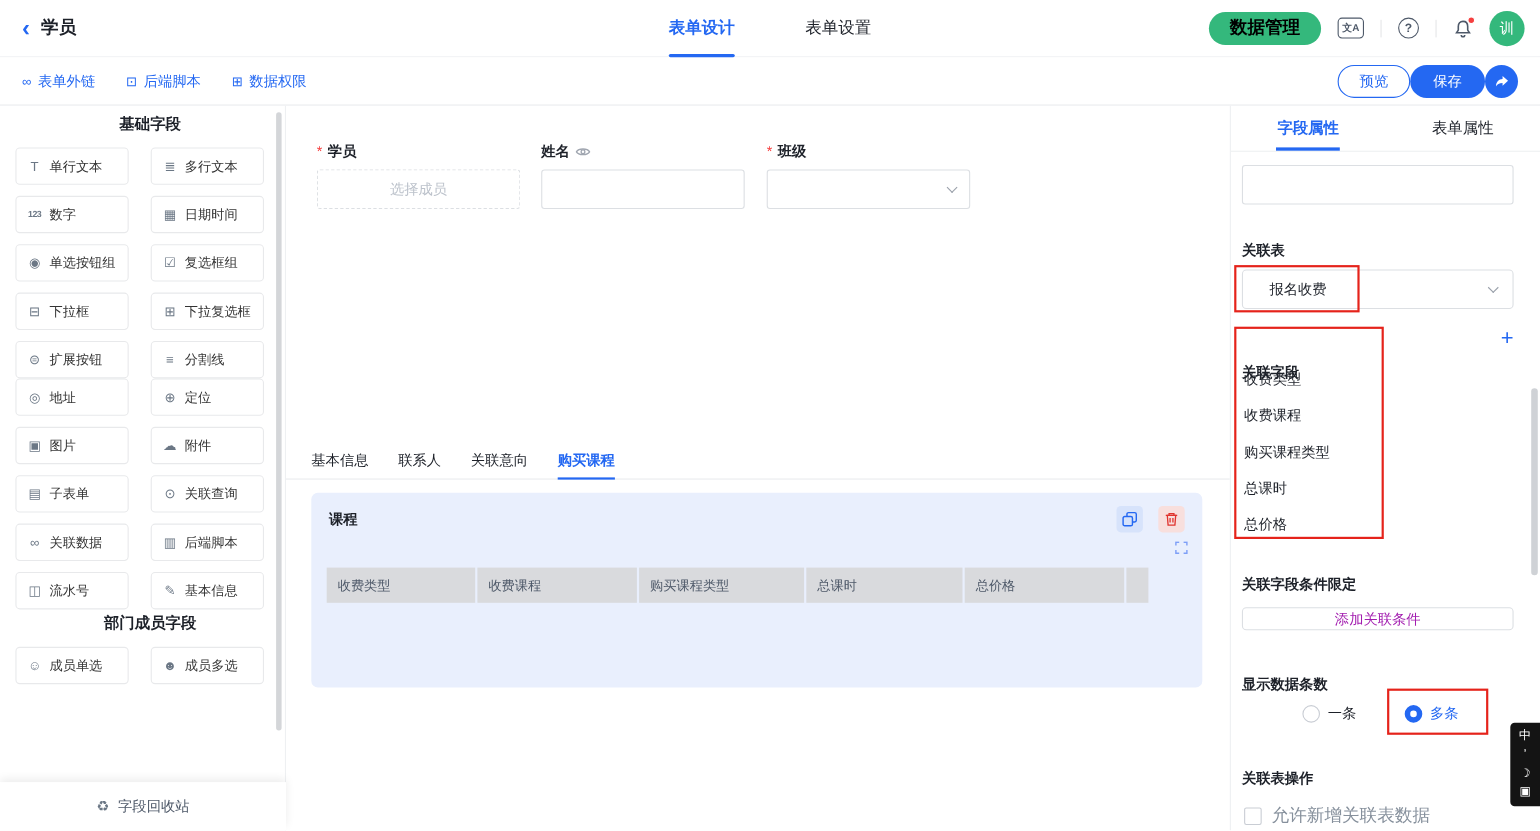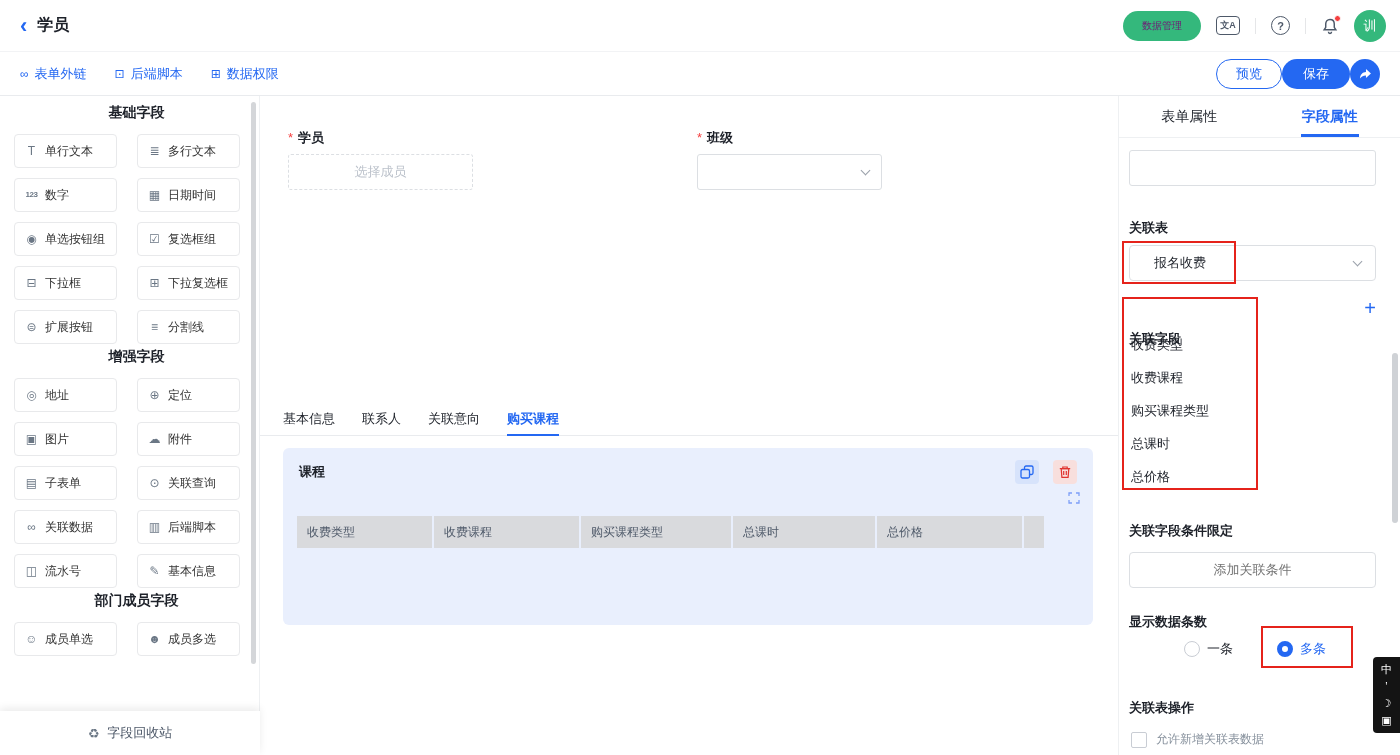--- a/index.html
+++ b/index.html
@@ -11,21 +11,21 @@
   .header{position:absolute;top:0;left:0;width:100%;height:52px;background:#fff;
     border-bottom:1px solid #f2f3f5;display:flex;align-items:center;z-index:6;}
   .h-left{display:flex;align-items:center;padding-left:20px;gap:10px;}
   .back-ch{color:#2468f2;font-size:22px;line-height:1;cursor:pointer;font-weight:700;}
   .h-title{font-size:16px;font-weight:700;color:#1d2129;}
   .h-tabs{position:absolute;left:50%;transform:translateX(-50%);display:flex;gap:64px;height:52px;}
   .h-tab{position:relative;display:flex;align-items:center;font-size:15px;color:#1d2129;cursor:pointer;}
   .h-tab.active{color:#2468f2;font-weight:700;}
   .h-tab.active::after{content:"";position:absolute;left:0;right:0;bottom:0;height:3px;background:#2468f2;border-radius:2px;}
   .h-right{position:absolute;right:14px;display:flex;align-items:center;gap:15px;}
-  .green-btn{height:30px;padding:0 19px;border:none;border-radius:16px;background:#34b87c;color:#701a75;font-size:10px;cursor:pointer;}
+  .green-btn{height:30px;padding:0 19px;border:none;border-radius:16px;background:#34b87c;color:#000000;font-size:16px;cursor:pointer;font-weight:bold;}
   .lang-icon{min-width:24px;height:19px;border:1.5px solid #4e5969;border-radius:4px;display:flex;align-items:center;justify-content:center;font-size:9px;color:#4e5969;font-weight:700;cursor:pointer;padding:0 2px;}
   .help-icon{width:19px;height:19px;border:1.5px solid #4e5969;border-radius:50%;display:flex;align-items:center;justify-content:center;font-size:11px;font-weight:700;color:#4e5969;cursor:pointer;}
   .sep{width:1px;height:16px;background:#e5e6e8;}
   .bell-wrap{position:relative;cursor:pointer;display:flex;}
   .bell-dot{position:absolute;top:-2px;right:-2px;width:7px;height:7px;border-radius:50%;background:#f53f3f;border:1px solid #fff;}
   .avatar{width:32px;height:32px;border-radius:50%;background:#34b87c;color:#fff;display:flex;align-items:center;justify-content:center;font-size:13px;cursor:pointer;}
 
   
   .toolbar{position:absolute;top:52px;left:0;width:100%;height:44px;background:#fff;
     border-bottom:1px solid #e9ebee;display:flex;align-items:center;padding:0 20px;z-index:5;}
@@ -92,28 +92,28 @@
   .p-tab{flex:1;position:relative;display:flex;align-items:center;justify-content:center;font-size:14px;color:#1d2129;cursor:pointer;}
   .p-tab.active{color:#2468f2;font-weight:700;}
   .p-tab.active::after{content:"";position:absolute;bottom:0;left:50%;transform:translateX(-50%);width:58px;height:3px;background:#2468f2;}
   .p-body{position:absolute;left:10px;right:24px;top:42px;bottom:0;}
   .p-input{position:absolute;left:0;right:0;top:12px;height:36px;border:1px solid #dcdfe3;border-radius:3px;background:#fff;}
   .p-label{position:absolute;left:0;font-size:13px;font-weight:700;color:#1d2129;}
   .p-select{position:absolute;left:0;right:0;top:107px;height:36px;border:1px solid #dcdfe3;border-radius:4px;
     display:flex;align-items:center;justify-content:space-between;padding:0 14px 0 24px;font-size:13px;color:#1d2129;cursor:pointer;background:#fff;text-align:right;}
   .p-add{position:absolute;right:0;top:160px;font-size:20px;color:#2468f2;line-height:1;cursor:pointer;font-weight:400;}
   .p-list-item{position:absolute;left:2px;height:17px;font-size:13px;color:#1d2129;}
-  .p-btn{position:absolute;left:0;right:0;top:414px;height:36px;border:1px solid #dcdfe3;border-radius:4px;
-    background:#fff;color:#737373;font-size:13px;cursor:pointer;}
+  .p-btn{position:absolute;left:0;right:0;top:414px;height:21px;border:1px solid #dcdfe3;border-radius:4px;
+    background:#fff;color:#a21caf;font-size:13px;cursor:pointer;}
   .radio-row{position:absolute;left:55px;top:502px;display:flex;gap:44px;align-items:center;}
   .radio{display:flex;align-items:center;gap:7px;font-size:13px;color:#1d2129;cursor:pointer;}
   .rdot{width:16px;height:16px;border-radius:50%;border:1px solid #c9cdd4;background:#fff;flex:none;}
   .rdot.on{border:5px solid #2468f2;}
   .radio.on-label{color:#2468f2;}
-  .cb-row{position:absolute;left:2px;top:593px;display:flex;align-items:center;gap:9px;font-size:12px;color:#86909c;}
+  .cb-row{position:absolute;left:2px;top:593px;display:flex;align-items:center;gap:9px;font-size:16px;color:#86909c;}
   .cbox{width:16px;height:16px;border:1px solid #c9cdd4;border-radius:2px;background:#fff;flex:none;cursor:pointer;}
 
   .pg-scroll{position:absolute;right:2px;top:353px;width:6px;height:170px;background:#cfd2d6;border-radius:3px;z-index:8;}
 
   
   .anno{position:absolute;border:2px solid #e5231b;z-index:20;pointer-events:none;}
   .anno1{left:1122px;top:241px;width:114px;height:43px;}
   .anno2{left:1122px;top:297px;width:136px;height:193px;}
   .anno3{left:1261px;top:626px;width:92px;height:42px;}
 
@@ -124,20 +124,24 @@
 </style>
 </head>
 <body>
 
 <div id="app">
 
   <div class="header">
     <div class="h-left">
       <span class="back-ch">‹</span>
       <span class="h-title">学员</span>
+    </div>
+    <div class="h-tabs">
+      <div class="h-tab active">表单设计</div>
+      <div class="h-tab">表单设置</div>
     </div>
     <div class="h-right">
       <button class="green-btn">数据管理</button>
       <span class="lang-icon">文A</span>
       <span class="sep"></span>
       <span class="help-icon">?</span>
       <span class="sep"></span>
       <span class="bell-wrap">
         <svg width="18" height="18" viewBox="0 0 16 16">
             <path d="M8 2.2 C5.7 2.2 4.2 3.9 4.2 6.3 V9.2 L2.8 11.4 H13.2 L11.8 9.2 V6.3 C11.8 3.9 10.3 2.2 8 2.2 Z" fill="none" stroke="#4e5969" stroke-width="1.3"></path>
@@ -213,21 +217,20 @@
       <div class="fld">
           <span class="ic">⊜</span>
           <span>扩展按钮</span>
         </div>
       <div class="fld">
           <span class="ic">≡</span>
           <span>分割线</span>
         </div>
     </div>
 
-    <div class="sec-title">增强字段</div>
     <div class="fld-grid">
       <div class="fld">
           <span class="ic">◎</span>
           <span>地址</span>
         </div>
       <div class="fld">
           <span class="ic">⊕</span>
           <span>定位</span>
         </div>
       <div class="fld">
@@ -286,20 +289,30 @@
   <div class="canvas">
 
     <div class="cfield" style="left:28px;">
       <div class="flabel">
           <span class="star">*</span>
           <span>学员</span>
         </div>
       <div class="inp member">选择成员</div>
     </div>
 
+    <div class="cfield" style="left:232px;">
+      <div class="flabel">
+          <span>姓名</span>
+        <svg width="14" height="10" viewBox="0 0 14 10">
+            <path d="M1 5 C3 1.6 11 1.6 13 5 C11 8.4 3 8.4 1 5 Z" fill="none" stroke="#a0a6b0" stroke-width="1.2"></path>
+            <circle cx="7" cy="5" r="1.7" fill="none" stroke="#a0a6b0" stroke-width="1.2"></circle>
+          </svg>
+      </div>
+      <div class="inp"></div>
+    </div>
 
     <div class="cfield" style="left:437px;">
       <div class="flabel">
           <span class="star">*</span>
           <span>班级</span>
         </div>
       <div class="inp select">
           <span></span>
           <span class="chev"></span>
         </div>
@@ -347,22 +360,22 @@
         <div class="col">购买课程类型</div>
         <div class="col">总课时</div>
         <div class="col">总价格</div>
         <div class="col"></div>
       </div>
     </div>
   </div>
 
   <div class="props">
     <div class="p-tabs">
+      <div class="p-tab active">字段属性</div>
       <div class="p-tab">表单属性</div>
-      <div class="p-tab active">字段属性</div>
     </div>
     <div class="p-body">
       <div class="p-input"></div>
 
       <div class="p-label" style="top:81px;">关联表</div>
       <div class="p-select">
         <span>报名收费</span>
         <span class="chev"></span>
       </div>
 

